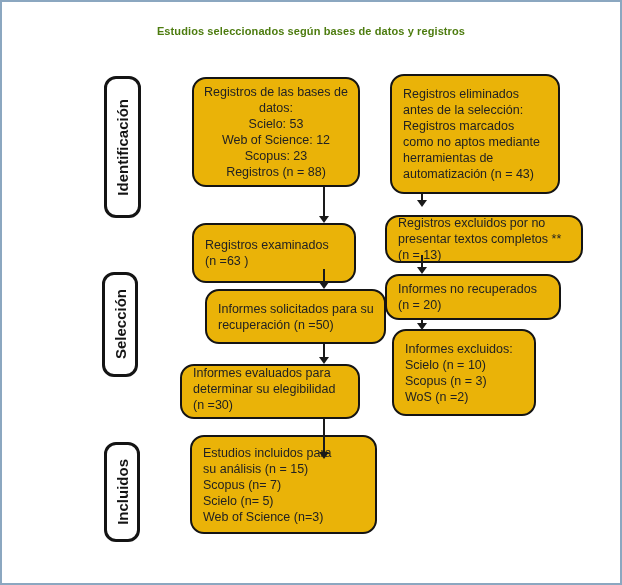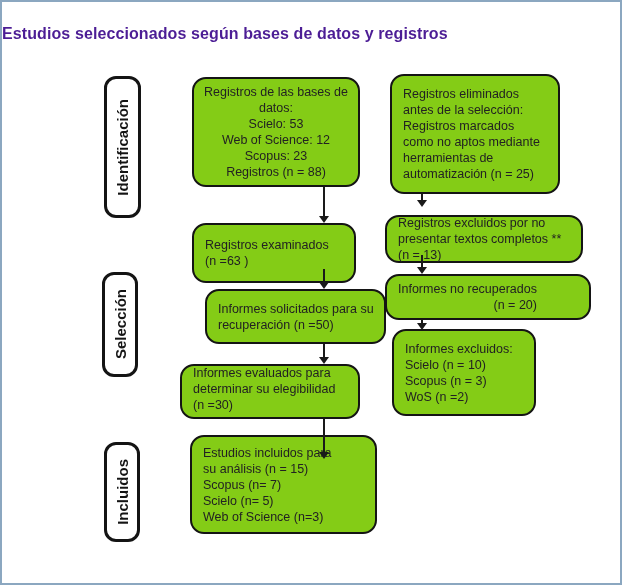--- a/index.html
+++ b/index.html
@@ -8,38 +8,38 @@
     width:622px;height:585px;
     box-sizing:border-box;
     background:#fff;
     border:2px solid var(--frame_border,#8ba7c0);
     font-family:"Liberation Sans",sans-serif;
     color:#1c1c1c;
     overflow:hidden;
   }
   .title{
     position:absolute;left:0;top:23px;width:100%;
-    font-size:16px;font-weight:bold;
-    letter-spacing:.1px;color:#4c1d95;
+    text-align:center;font-size:11px;font-weight:bold;
+    letter-spacing:.1px;color:#4d7c0f;
   }
   .stagebox{
     position:absolute;box-sizing:border-box;
     border:3px solid var(--box_border,#141414);
     border-radius:12px;background:#fff;
     display:flex;align-items:center;justify-content:center;
   }
   .stagebox .vtxt{
     writing-mode:vertical-rl;transform:rotate(180deg);
     font-weight:bold;font-size:15px;color:#141414;
     white-space:nowrap;
   }
   .fbox{
     position:absolute;box-sizing:border-box;
     border:2.5px solid var(--box_border,#141414);
-    border-radius:14px;background:#84cc16;
+    border-radius:14px;background:#eab308;
     display:flex;align-items:center;
     padding:4px 9px 4px 11px;
   }
   .fbox .txt{
     white-space:pre-line;
     font-size:12.5px;line-height:1.28;color:#222;
   }
   .fbox.center{justify-content:center;text-align:center;padding:4px 6px;}
   .arrow{
     position:absolute;width:2px;background:#1a1a1a;
@@ -96,28 +96,28 @@
 Scielo (n= 5)
 Web of Science (n=3)</span>
   </div>
 
   <div class="fbox" style="left:388px;top:72px;width:170px;height:120px;">
     <span class="txt">Registros eliminados
 antes de la selección:
 Registros marcados
 como no aptos mediante
 herramientas de
-automatización (n = 25)</span>
+automatización (n = 43)</span>
   </div>
   <div class="fbox" style="left:383px;top:205px;width:198px;height:48px;margin-top:8px;">
     <span class="txt">Registros excluidos por no
 presentar textos completos **
 (n = 13)</span>
   </div>
-  <div class="fbox" style="left:383px;top:272px;width:206px;height:46px;text-align:right;">
+  <div class="fbox" style="left:383px;top:272px;width:176px;height:46px;">
     <span class="txt">Informes no recuperados
 (n = 20)</span>
   </div>
   <div class="fbox" style="left:390px;top:327px;width:144px;height:87px;">
     <span class="txt">Informes excluidos:
 Scielo (n = 10)
 Scopus (n = 3)
 WoS (n =2)</span>
   </div>
 

